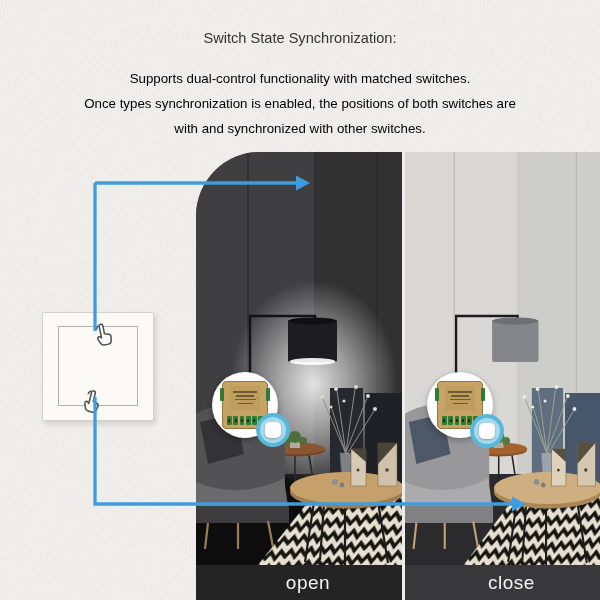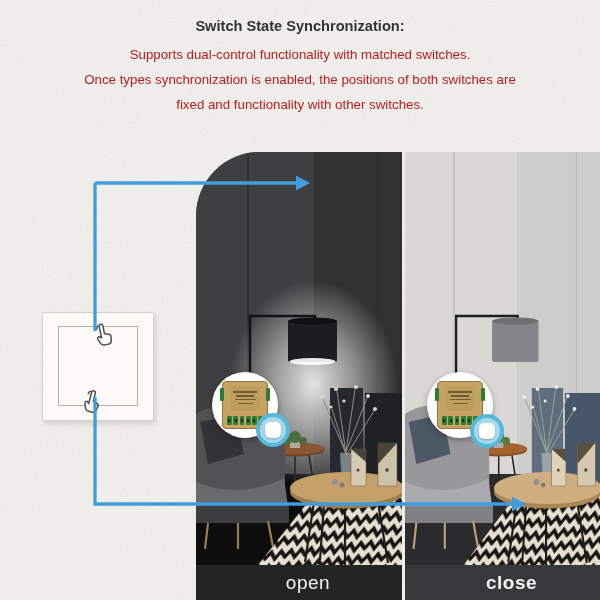--- a/index.html
+++ b/index.html
@@ -6,26 +6,26 @@
   body{
     width:600px;height:600px;position:relative;overflow:hidden;
     background:#f2f1ee;
     font-family:"Liberation Sans", sans-serif;
     -webkit-font-smoothing:antialiased;
   }
   
   .bg-texture{position:absolute;inset:0;z-index:0;}
   
   .heading{position:absolute;top:10px;left:0;right:0;z-index:2;text-align:center;color:#3d3d3d;}
-  .heading h1{margin:4px;font-size:14.6px;line-height:24px;font-weight:bold;color:#333;}
-  .heading p{margin:0;font-size:13.3px;line-height:25px;color:#b91c1c;}
+  .heading h1{margin:16px;font-size:14.6px;line-height:24px;font-weight:normal;color:#333;}
+  .heading p{margin:0;font-size:13.3px;line-height:25px;color:#000000;}
   
   figure.photo{position:absolute;margin:0;overflow:hidden;z-index:1;background:#777;}
   #photo-open{left:196px;top:152px;width:206px;height:448px;border-top-left-radius:64px;}
-  #photo-close{left:405px;top:152px;width:195px;height:448px;font-weight:bold;}
+  #photo-close{left:405px;top:152px;width:195px;height:448px;}
   figure.photo svg.scene{position:absolute;inset:0;width:100%;height:100%;display:block;}
   figcaption{
     position:absolute;left:0;right:0;bottom:0;height:35px;line-height:35px;
     text-align:center;color:#f4f4f4;font-size:19px;letter-spacing:.5px;z-index:3;padding-left:18px;
   }
   
   .v-on{
     --wall:#3f3f41;--plank:#2b2b2d;--wall-shade-op:.22;--glow-op:.9;
     --lamp-pipe:#121214;--shade:#1d1d20;--shade-top:#101012;
     --floor:#0d0d0e;--panel-a:#26292d;--panel-b:#1e2125;
@@ -177,21 +177,21 @@
       <rect x="0" y="354" width="93" height="17" fill="var(--sofa-dark)"></rect>
       <path d="M12 371 L9 397 M72 369 L77 395 M42 371 L42 397" stroke="var(--wood-leg)" stroke-width="2.2" fill="none"></path>
     </symbol>
   </defs>
 </svg>
 
 <header class="heading">
   <h1>Switch State Synchronization:</h1>
   <p>Supports dual-control functionality with matched switches.</p>
   <p>Once types synchronization is enabled, the positions of both switches are</p>
-  <p>fixed and functionality with other switches.</p>
+  <p>with and synchronized with other switches.</p>
 </header>
 
 <figure class="photo v-on" id="photo-open">
   <svg class="scene" viewBox="0 0 206 448" preserveAspectRatio="none">
     <use href="#room-scene"></use>
   </svg>
   <figcaption style="background:var(--color-caption-bar-open,#242424)">open</figcaption>
 </figure>
 
 <figure class="photo v-off" id="photo-close">

